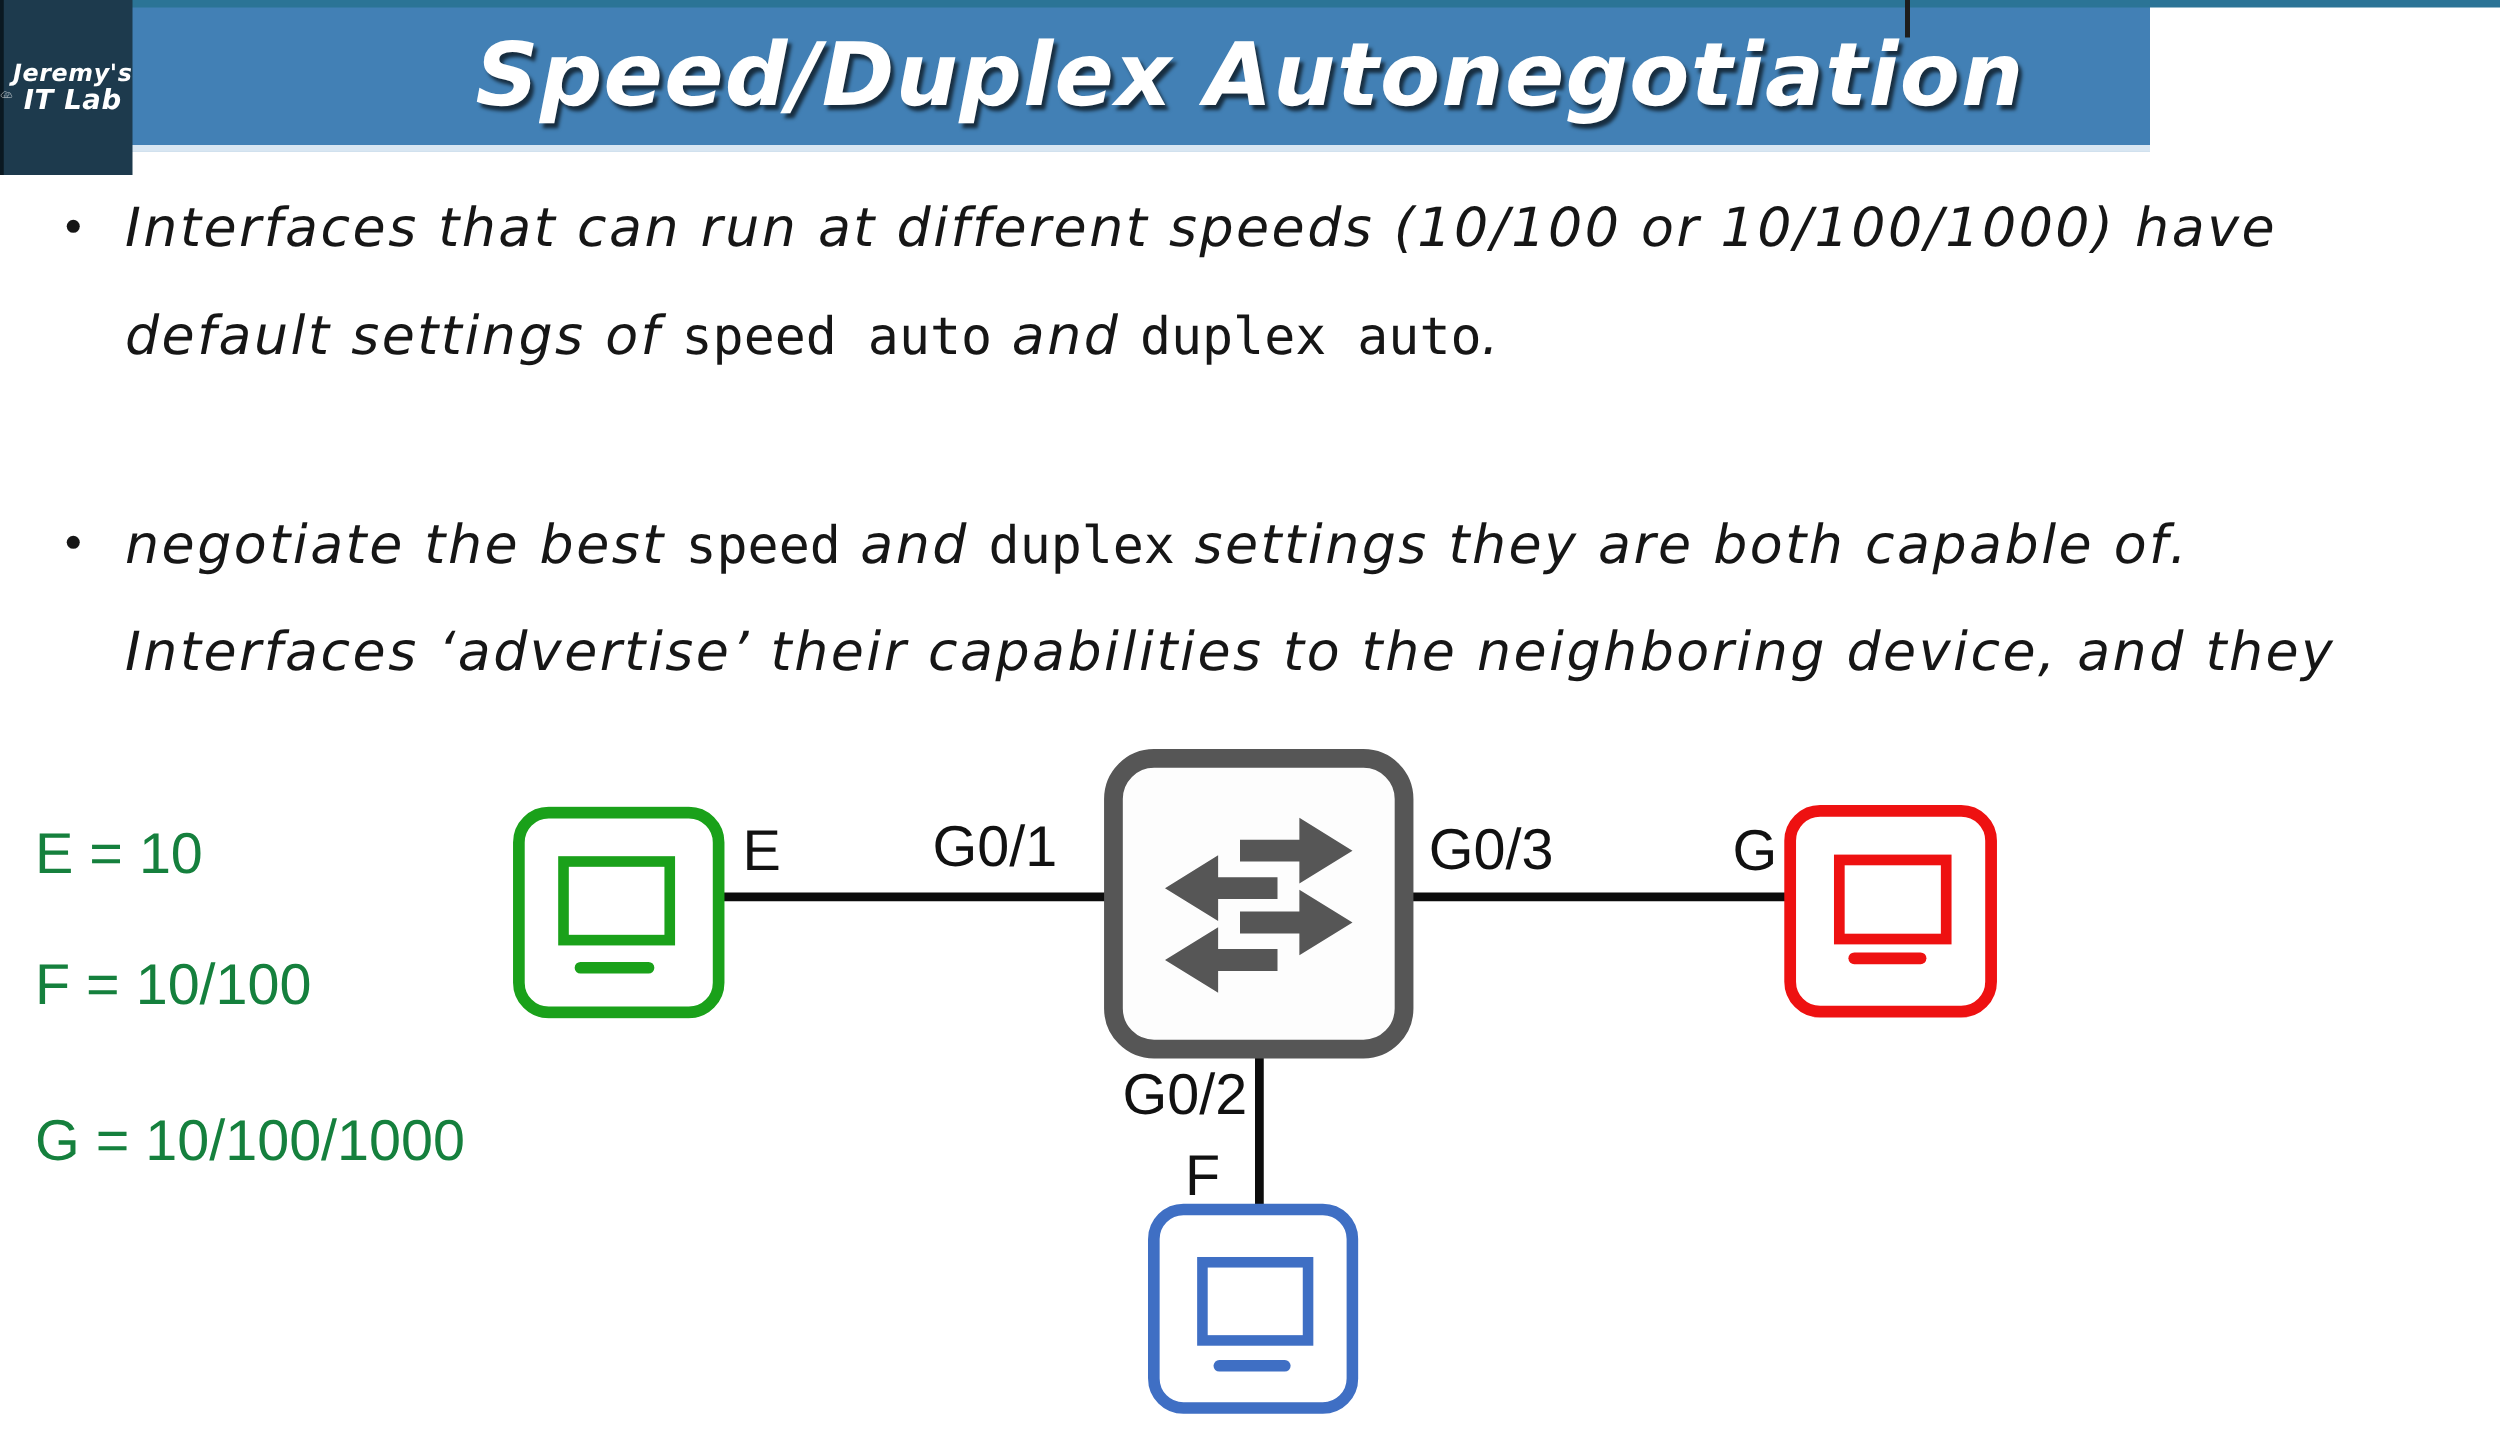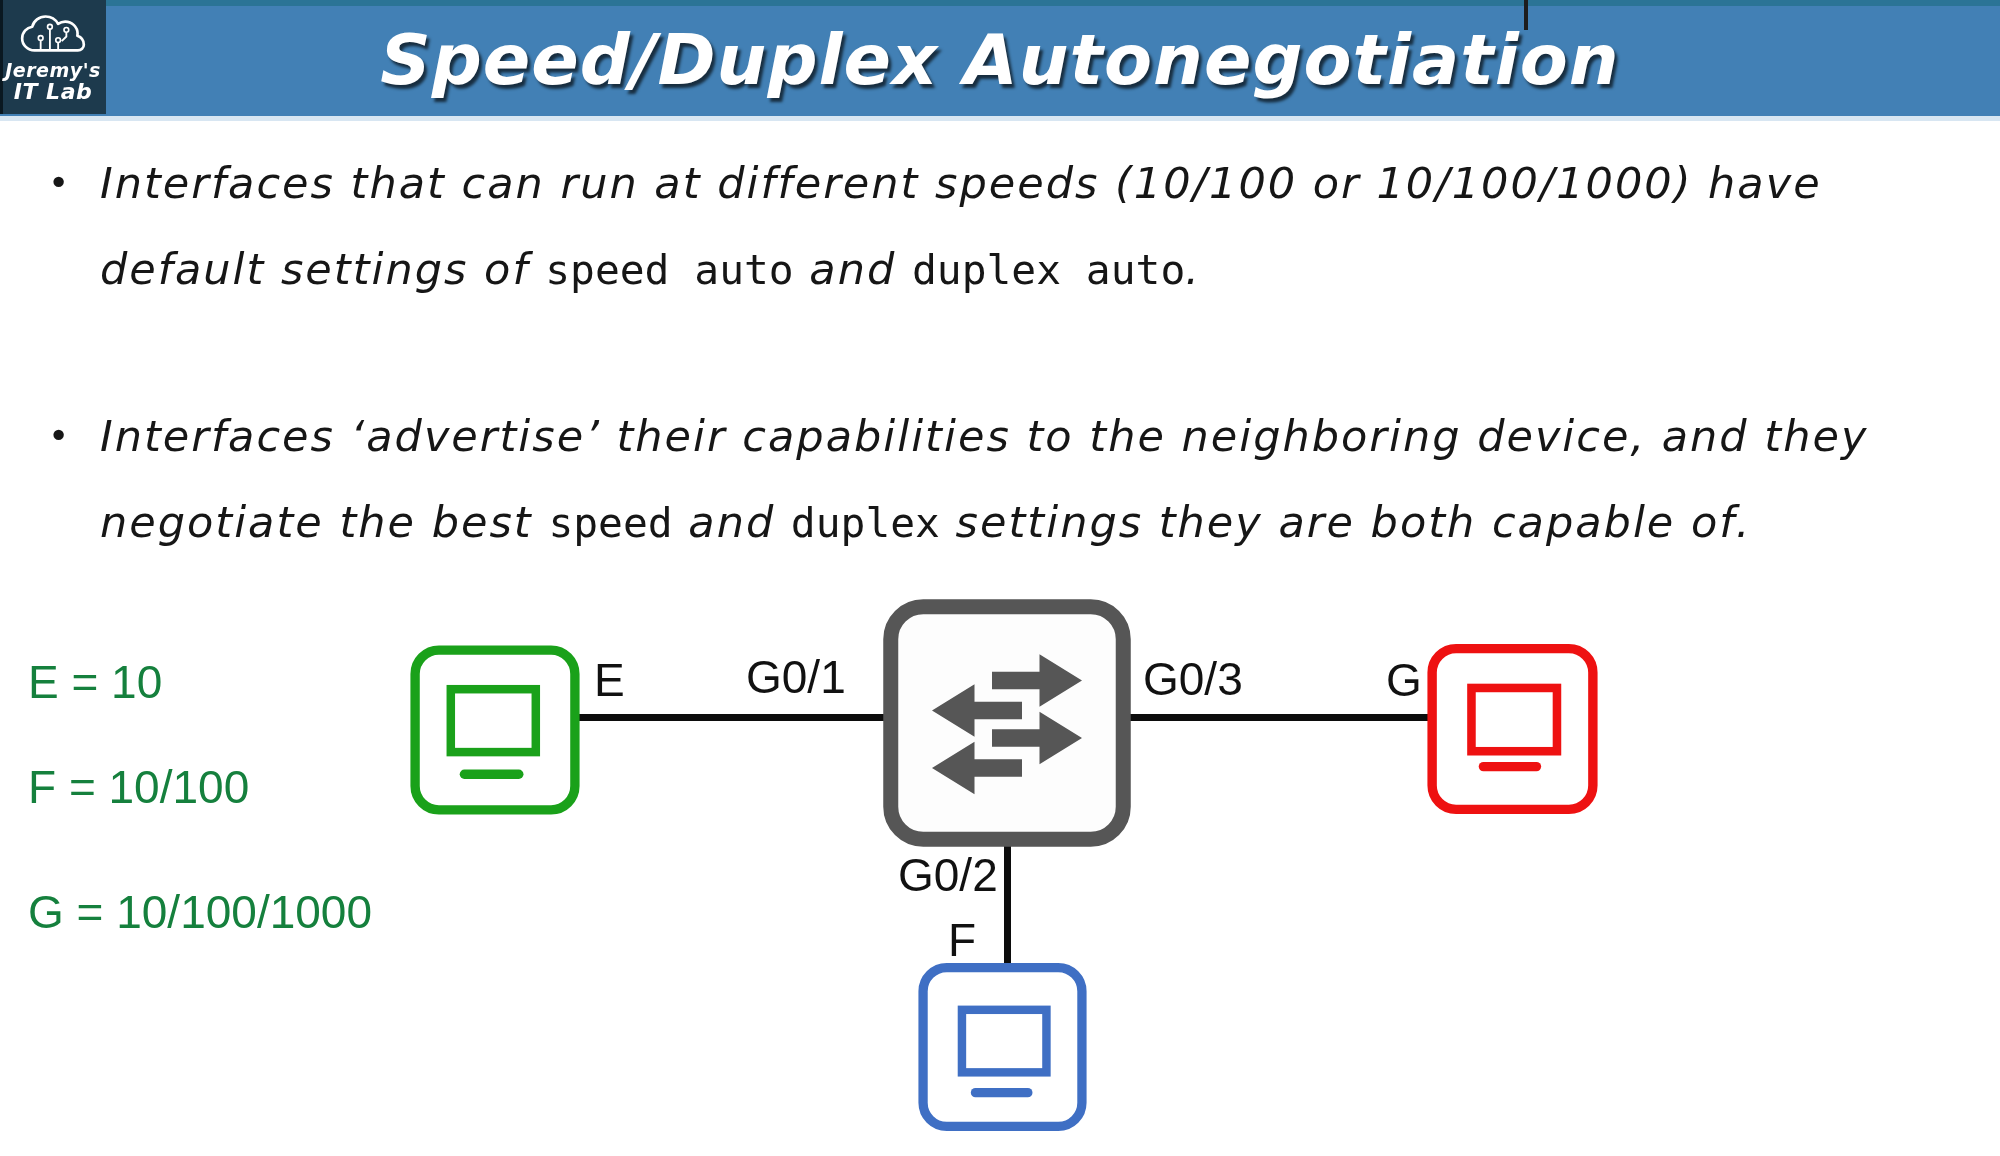--- a/index.html
+++ b/index.html
@@ -2,44 +2,44 @@
 <html style="--header-bg: #4280b5; --header-strip: #2b7496; --logo-bg: #1d3a4d; --pc-green: #1aa11a; --pc-red: #ee1111; --pc-blue: #3f6fc4; --switch-gray: #565656; --link-black: #0c0c0c; --text-black: #161616;"><head>
 <meta charset="utf-8">
 <style>
   html,body{margin:0;padding:0;background:#fff;}
   .slide{
     position:relative;width:2000px;height:1156px;background:#ffffff;
     overflow:hidden;font-family:"DejaVu Sans",sans-serif;
   }
   
   .header{
-    position:absolute;left:0;top:0;width:2000px;height:116px;
+    position:absolute;left:0;top:0;width:1720px;height:116px;
     background:var(--header-bg,#4280b5);
     border-bottom:5px solid #d8e6f2;
   }
   .header-strip{
     position:absolute;left:0;top:0;width:2000px;height:6px;
     background:var(--header-strip,#2b7496);
   }
   .page-title{
     position:absolute;left:0;top:6px;width:2000px;height:108px;
     display:flex;align-items:center;justify-content:center;
     color:#ffffff;font-size:70px;font-style:italic;font-weight:600;
     letter-spacing:1px;
     text-shadow:3px 4px 3px rgba(0,0,0,0.65);
     white-space:nowrap;
   }
   .title-stray-mark{
     position:absolute;left:1524px;top:0;width:4px;height:30px;background:#1d1d1d;
   }
   
   .logo{
-    position:absolute;left:0;top:0;width:106px;height:114px;
+    position:absolute;left:0;top:0;width:106px;height:140px;
     background:var(--logo-bg,#1d3a4d);
-    display:flex;flex-direction:column;align-items:center;
+    display:flex;flex-direction:row;align-items:center;
     box-shadow:inset 3px 0 0 #0a1821;
     z-index:2;
   }
   .logo svg{margin-top:12px;width:74px;height:48px;}
   .logo-text{
     color:#fff;font-style:italic;font-weight:bold;font-size:19px;line-height:21px;
     text-align:center;letter-spacing:0.5px;
   }
   .logo-text .l2{font-size:22px;text-align:center;}
   
@@ -120,22 +120,22 @@
     <span class="marker">•</span>
     <div class="btext">
       <div class="line"><span class="script">Interfaces that can run at different speeds (10/100 or 10/100/1000) have</span></div>
       <div class="line"><span class="script">default settings of </span><span class="code">speed auto</span><span class="script"> and </span><span class="code">duplex auto</span><span class="script">.</span></div>
     </div>
   </div>
 
   <div class="bullet bullet-2">
     <span class="marker">•</span>
     <div class="btext">
+      <div class="line"><span class="script">negotiate the best </span><span class="code">speed</span><span class="script"> and </span><span class="code">duplex</span><span class="script"> settings they are both capable of.</span></div>
       <div class="line"><span class="script">Interfaces ‘advertise’ their capabilities to the neighboring device, and they</span></div>
-      <div class="line"><span class="script">negotiate the best </span><span class="code">speed</span><span class="script"> and </span><span class="code">duplex</span><span class="script"> settings they are both capable of.</span></div>
     </div>
   </div>
 
   <div class="legend-item legend-e">E = 10</div>
   <div class="legend-item legend-f">F = 10/100</div>
   <div class="legend-item legend-g">G = 10/100/1000</div>
 
   <div class="link link-left"></div>
   <div class="link link-right"></div>
   <div class="link link-down"></div>

